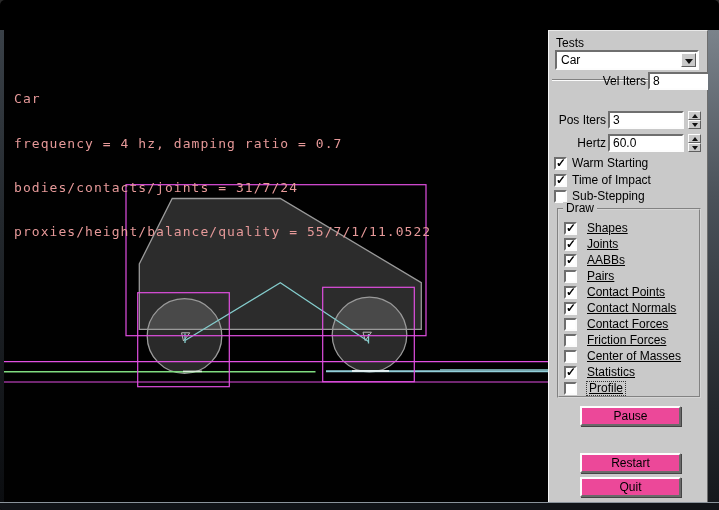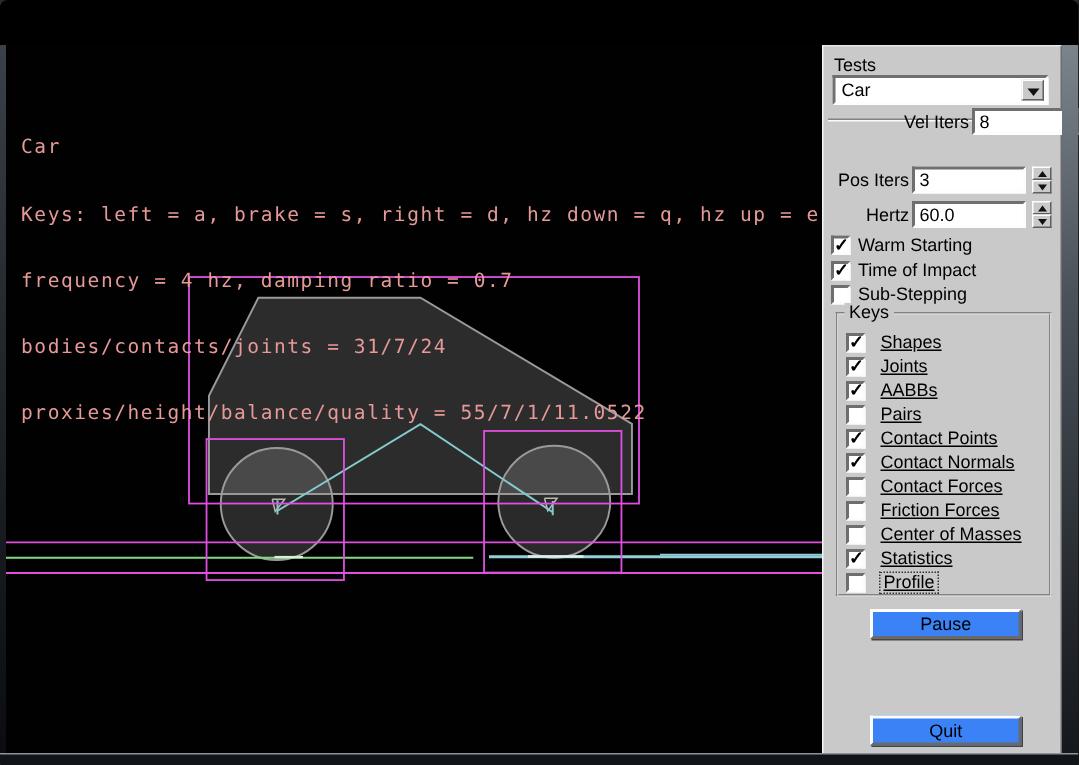--- a/index.html
+++ b/index.html
@@ -82,21 +82,21 @@
     font-size:12px;font-weight:bold;color:#000;}
   .check-row .lbl{top:0;line-height:13px;}
 
   .group{position:absolute;left:8px;top:177px;width:144px;height:190px;border:2px groove #d6d6d6;}
   .group-title{position:absolute;left:4px;top:-8px;background:#c9c9c9;padding:0 3px;line-height:13px;}
   .group .check-row{left:5px;}
   .group .check-row .lbl{left:23px;text-decoration:underline;}
   .check-row .lbl{left:18px;position:absolute;}
   .check-row .lbl.focused{outline:1px dotted #333;padding:0 2px;}
 
-  .btn{position:absolute;left:31px;width:101px;height:20px;background:#3b82f6;
+  .btn{position:absolute;left:31px;width:101px;height:20px;background:#ec4899;
     border:2px solid;border-color:#fdfdfd #6a6a6a #6a6a6a #fdfdfd;box-shadow:1px 1px 0 rgba(45,45,45,.85);
     text-align:center;line-height:16px;font-size:12px;}
 </style>
 </head>
 <body>
 
 <div class="win">
 
 
   <div class="canvas">
@@ -122,21 +122,20 @@
 
       <line x1="4" y1="361.6" x2="548" y2="361.6" stroke-width="1.2" stroke="#e14fe1"></line>
       <line x1="4" y1="382" x2="548" y2="382" stroke-width="1.2" stroke="#e14fe1"></line>
       <rect x="126" y="184.7" width="300" height="151" fill="none" stroke-width="1.2" stroke="#e14fe1"></rect>
       <rect x="137.7" y="292.7" width="91.6" height="94" fill="none" stroke-width="1.2" stroke="#e14fe1"></rect>
       <rect x="322.7" y="287.3" width="91.6" height="94.4" fill="none" stroke-width="1.2" stroke="#e14fe1"></rect>
     </svg>
 
     <div class="hud">
       <div>Car</div>
-      <div>Keys: left = a, brake = s, right = d, hz down = q, hz up = e</div>
       <div>frequency = 4 hz, damping ratio = 0.7</div>
       <div>bodies/contacts/joints = 31/7/24</div>
       <div>proxies/height/balance/quality = 55/7/1/11.0522</div>
     </div>
   </div>
 
   <div class="panel">
     <div class="lbl" style="left:7px;top:5px;">Tests</div>
 
     <div class="dropdown">
@@ -200,21 +199,21 @@
     <div class="check-row" style="left:5px;top:143px;">
       <span class="cb checked"></span>
       <span class="lbl">Time of Impact</span>
     </div>
     <div class="check-row" style="left:5px;top:159px;">
       <span class="cb"></span>
       <span class="lbl">Sub-Stepping</span>
     </div>
 
     <div class="group">
-      <div class="group-title">Keys</div>
+      <div class="group-title">Draw</div>
 
       <div class="check-row" style="top:12px;">
         <span class="cb checked"></span>
         <span class="lbl">Shapes</span>
       </div>
       <div class="check-row" style="top:28px;">
         <span class="cb checked"></span>
         <span class="lbl">Joints</span>
       </div>
       <div class="check-row" style="top:44px;">
@@ -249,19 +248,20 @@
         <span class="cb checked"></span>
         <span class="lbl">Statistics</span>
       </div>
       <div class="check-row" style="top:172px;">
         <span class="cb"></span>
         <span class="lbl focused">Profile</span>
       </div>
     </div>
 
     <div class="btn" style="top:375px;">Pause</div>
+    <div class="btn" style="top:422px;">Restart</div>
     <div class="btn" style="top:446px;">Quit</div>
   </div>
 
   <div class="edge-left"></div>
   <div class="edge-right"></div>
   <div class="edge-bottom"></div>
 </div>
 
 </body></html>

